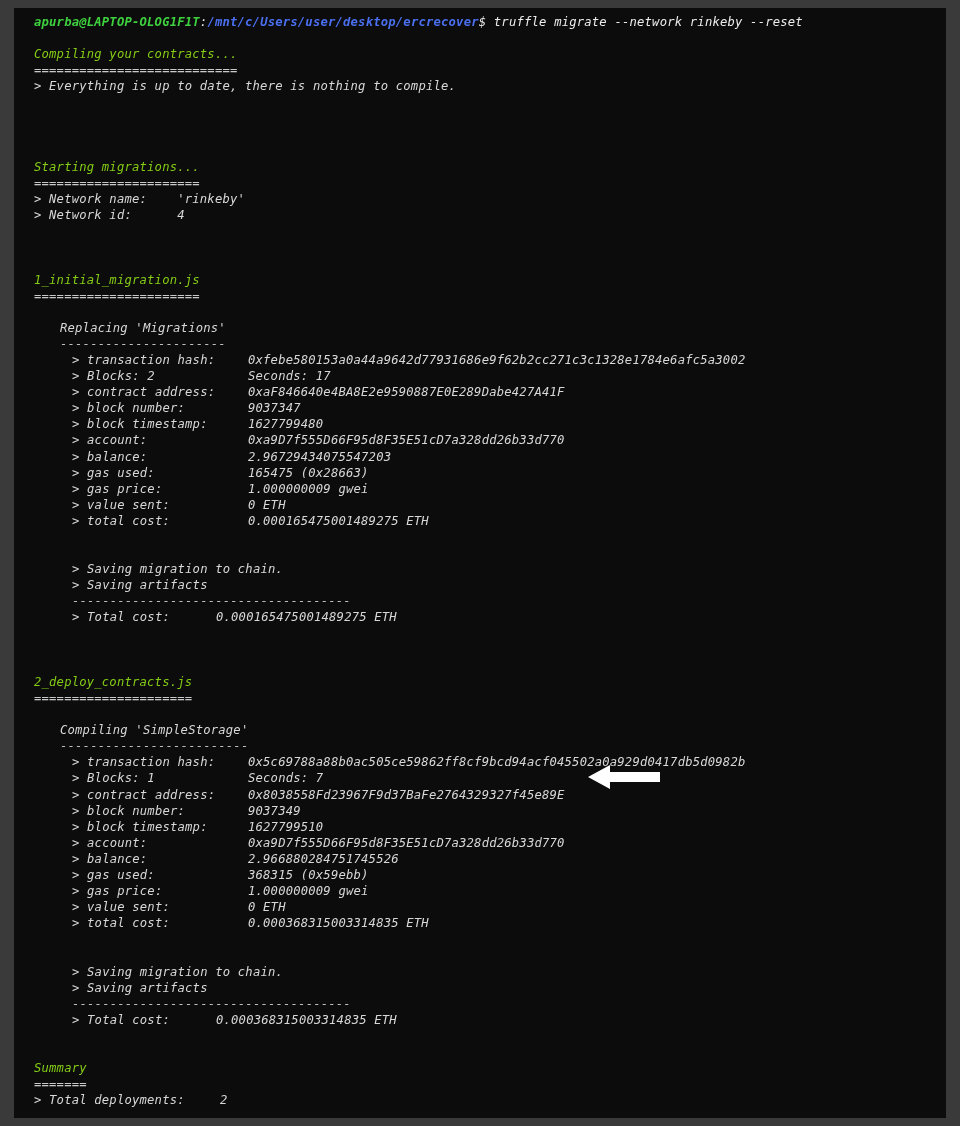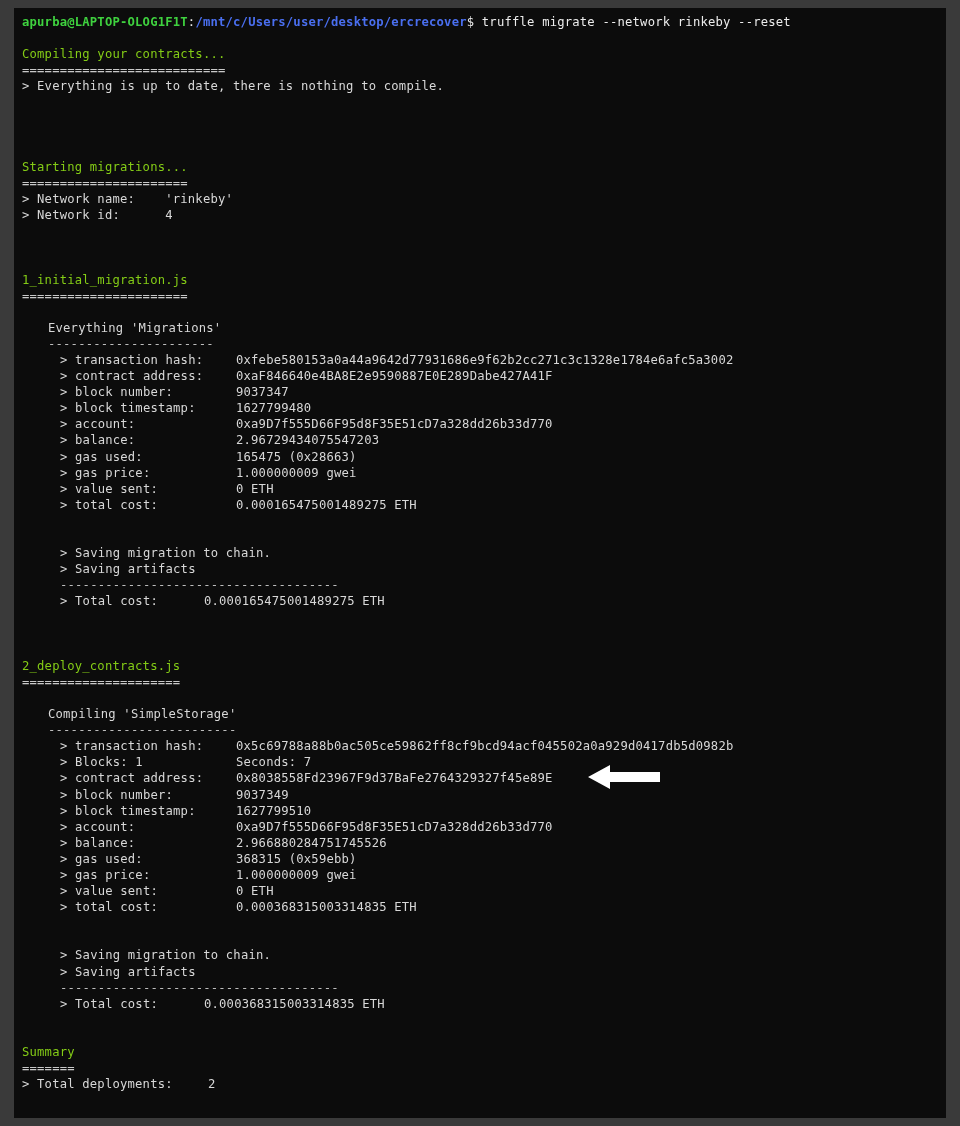--- a/index.html
+++ b/index.html
@@ -27,21 +27,22 @@
     left: 14px;
     top: 8px;
     width: 932px;
     height: 1110px;
     background: #0c0c0c;
     box-sizing: border-box;
     padding: 6px 0 0 0;
     overflow: hidden;
   }
   .term-inner {
-    padding: 0 10px 0 8px;
+    padding: 0 10px 0 20px;
+    font-style: italic;
   }
   .line {
     font-size: 12.2px;
     line-height: 16.1px;
     color: #d8d8d8;
     white-space: pre;
     letter-spacing: 0.2px;
     height: 16.1px;
   }
   .line.blank { color: transparent; }
@@ -91,24 +92,25 @@
       <div class="line"><span>&gt; Network name:</span><span>    </span><span>'rinkeby'</span></div>
       <div class="line"><span>&gt; Network id:</span><span>      </span><span>4</span></div>
 
       <div class="line blank"> </div>
       <div class="line blank"> </div>
       <div class="line blank"> </div>
 
       <div class="line sec-title">1_initial_migration.js</div>
       <div class="line rule">======================</div>
       <div class="line blank"> </div>
-      <div class="line indent1">Everything 'Migrations'</div>
+      <div class="line indent1">Replacing 'Migrations'</div>
       <div class="line indent1 dim-rule">----------------------</div>
 
       <div class="line indent2"><span class="k" style="display:inline-block;width:176px">&gt; transaction hash:</span><span>0xfebe580153a0a44a9642d77931686e9f62b2cc271c3c1328e1784e6afc5a3002</span></div>
+      <div class="line indent2"><span class="k" style="display:inline-block;width:176px">&gt; Blocks: 2</span><span>Seconds: 17</span></div>
       <div class="line indent2"><span class="k" style="display:inline-block;width:176px">&gt; contract address:</span><span>0xaF846640e4BA8E2e9590887E0E289Dabe427A41F</span></div>
       <div class="line indent2"><span class="k" style="display:inline-block;width:176px">&gt; block number:</span><span>9037347</span></div>
       <div class="line indent2"><span class="k" style="display:inline-block;width:176px">&gt; block timestamp:</span><span>1627799480</span></div>
       <div class="line indent2"><span class="k" style="display:inline-block;width:176px">&gt; account:</span><span>0xa9D7f555D66F95d8F35E51cD7a328dd26b33d770</span></div>
       <div class="line indent2"><span class="k" style="display:inline-block;width:176px">&gt; balance:</span><span>2.96729434075547203</span></div>
       <div class="line indent2"><span class="k" style="display:inline-block;width:176px">&gt; gas used:</span><span>165475 (0x28663)</span></div>
       <div class="line indent2"><span class="k" style="display:inline-block;width:176px">&gt; gas price:</span><span>1.000000009 gwei</span></div>
       <div class="line indent2"><span class="k" style="display:inline-block;width:176px">&gt; value sent:</span><span>0 ETH</span></div>
       <div class="line indent2"><span class="k" style="display:inline-block;width:176px">&gt; total cost:</span><span>0.000165475001489275 ETH</span></div>
 

